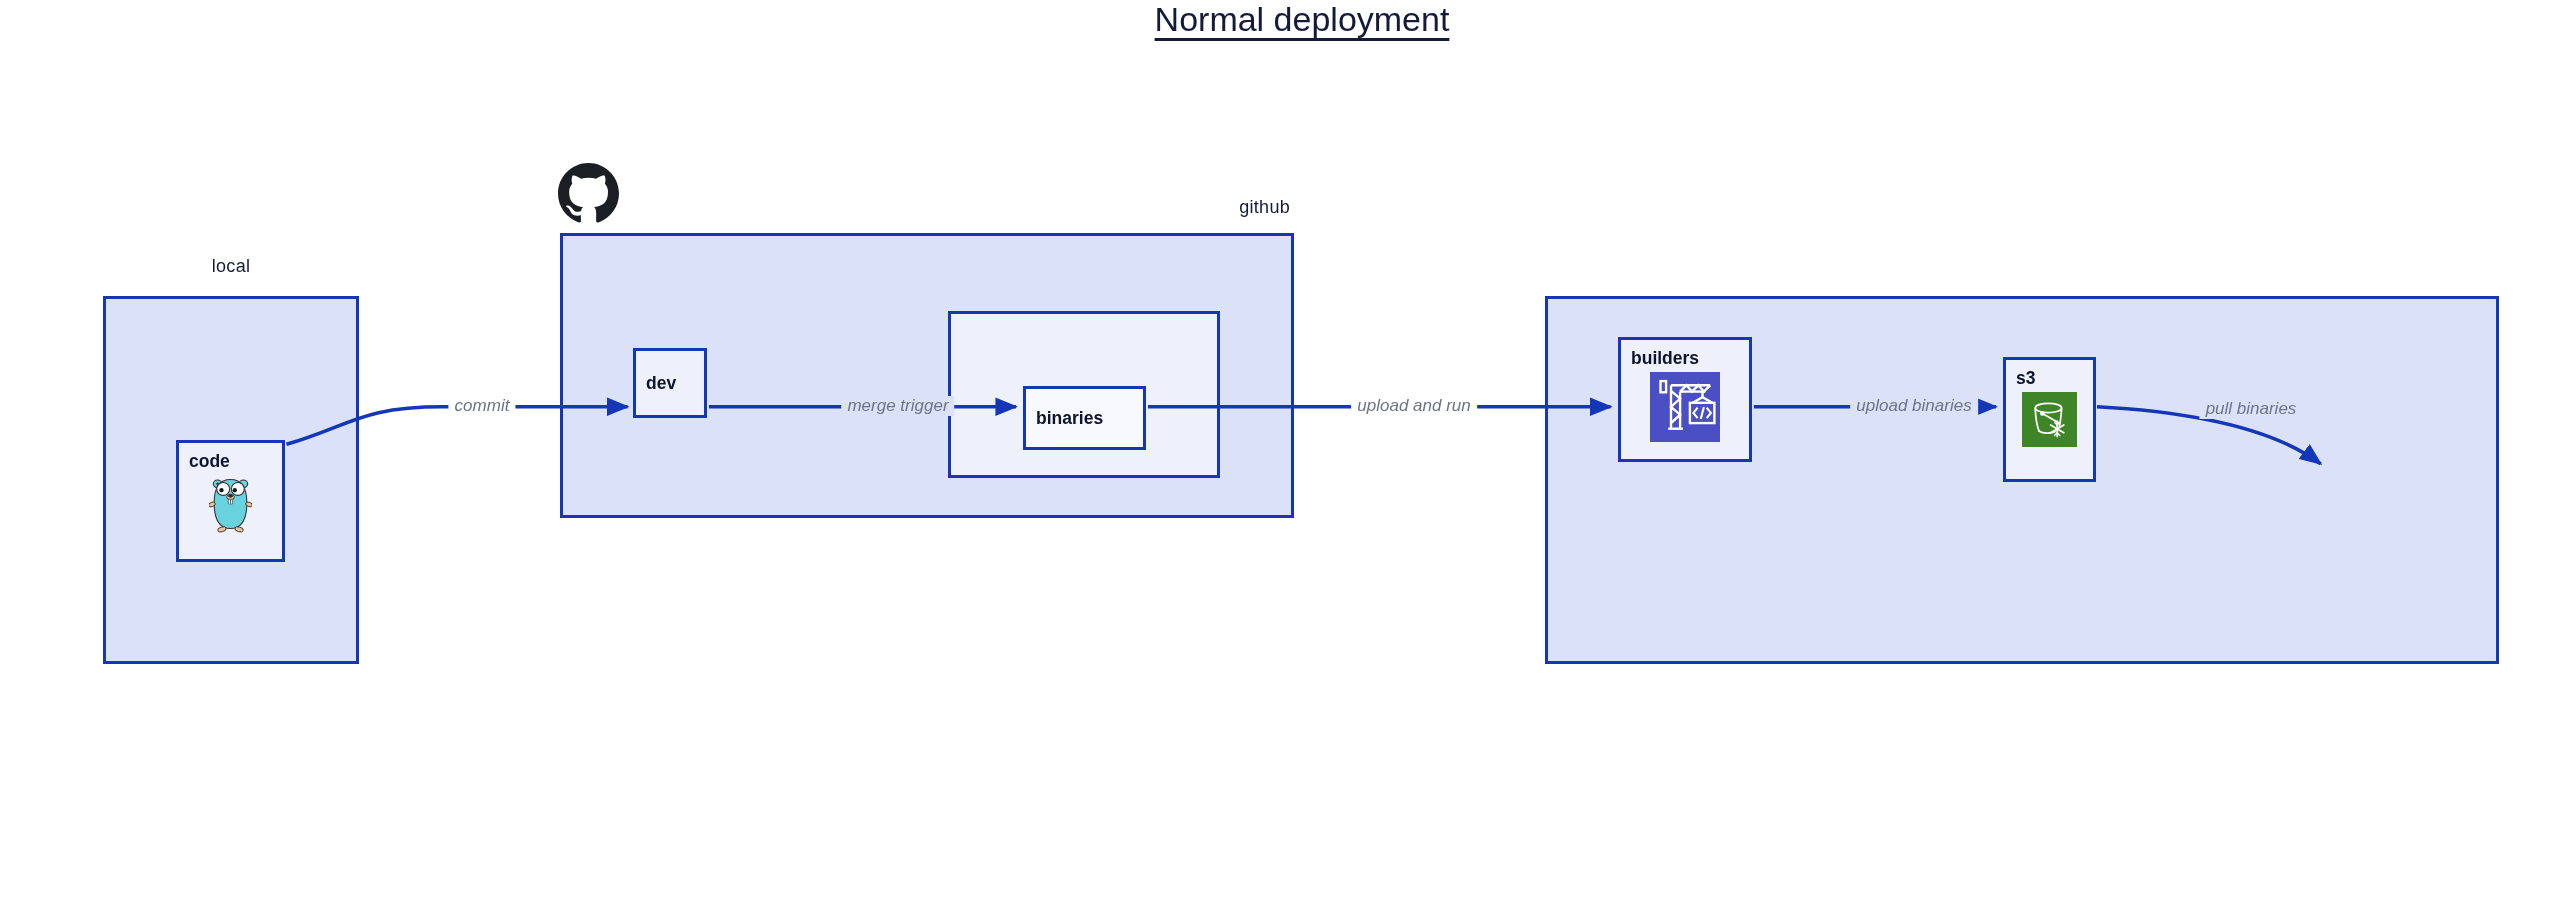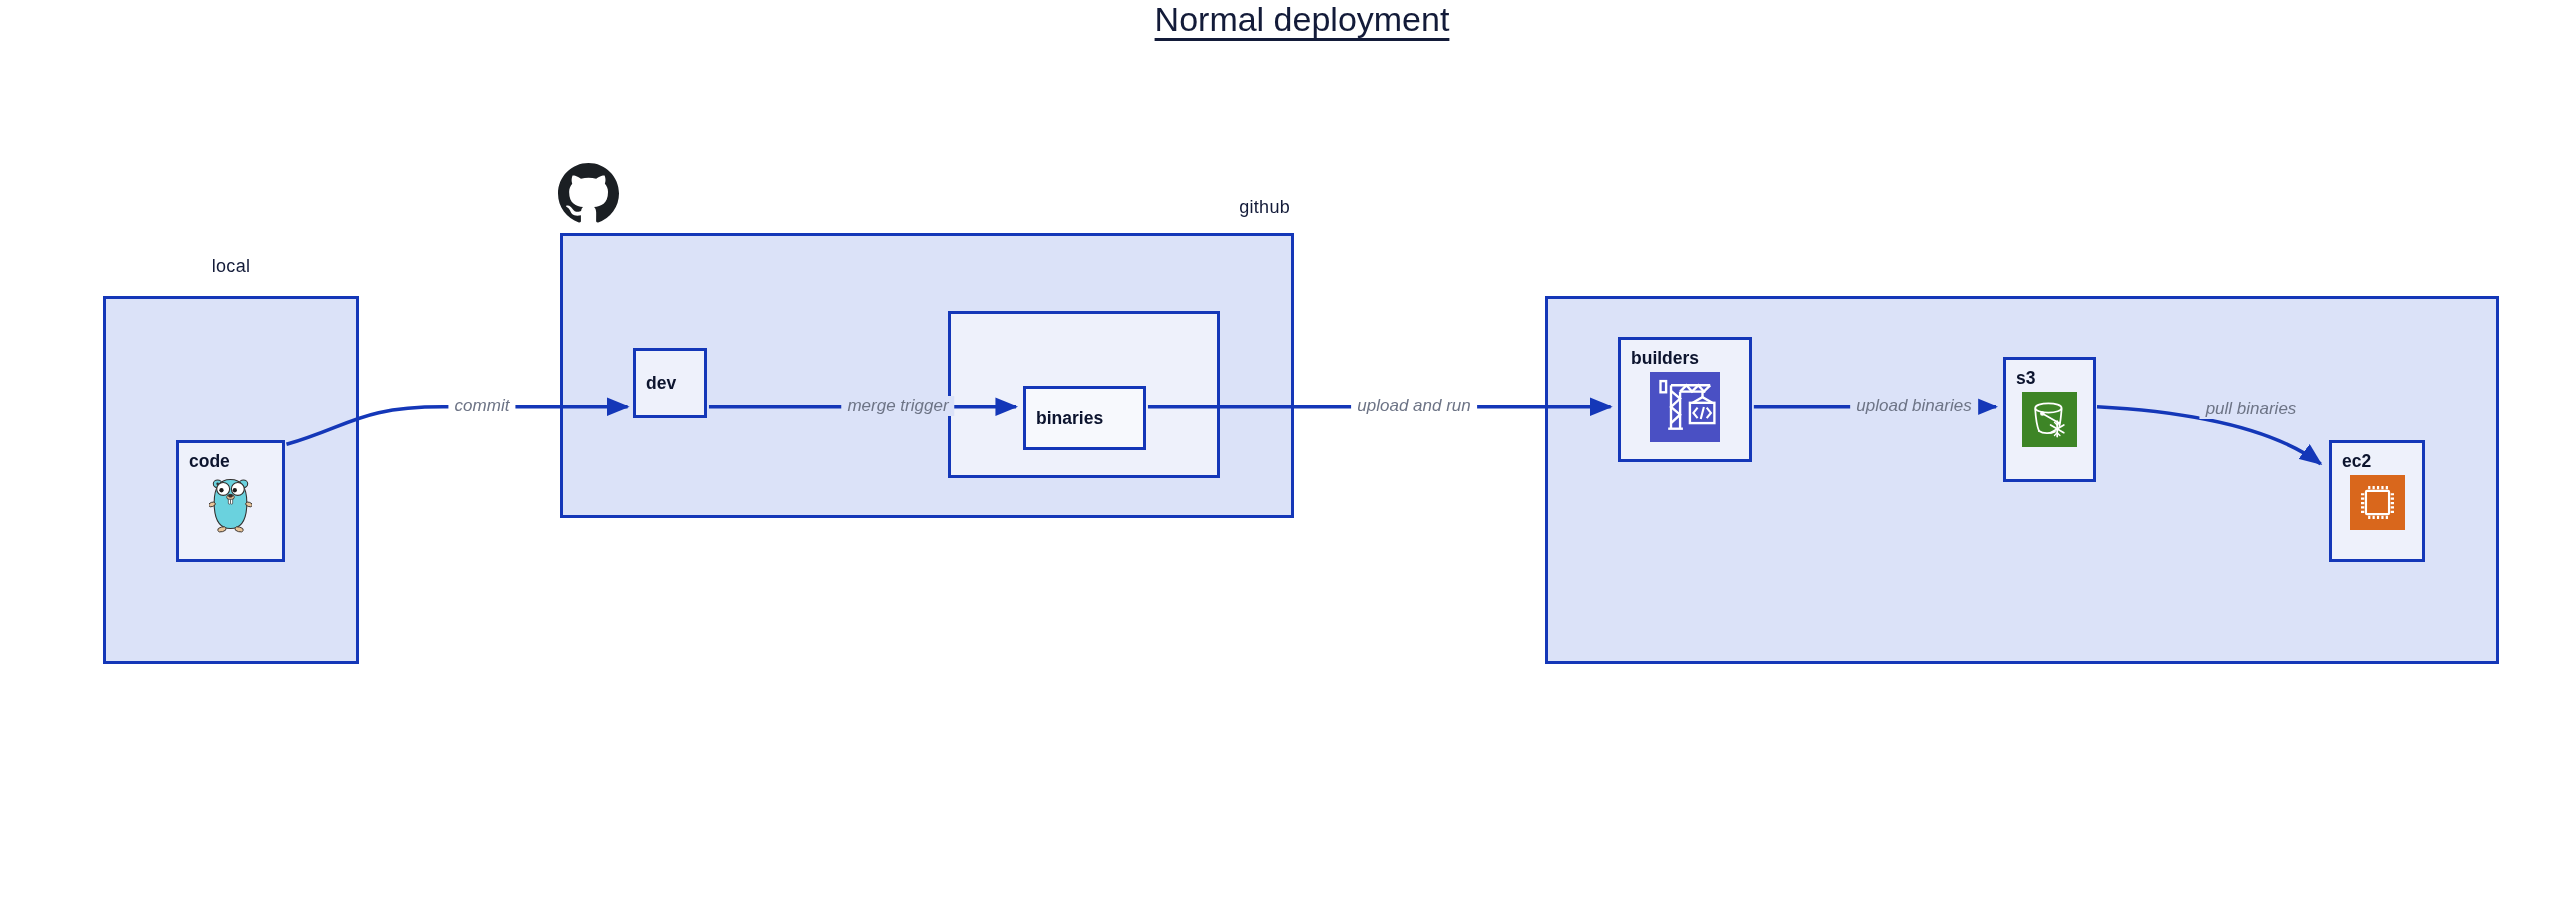--- a/index.html
+++ b/index.html
@@ -160,33 +160,20 @@
         <circle cx="37" cy="39" r="2.6" fill="#ffffff"></circle>
         <path d="M64 53 V81"></path>
         <path d="M52 60 L76 74"></path>
         <path d="M76 60 L52 74"></path>
         <path d="M59 55 L64 60 L69 55" stroke-width="2.4"></path>
         <path d="M59 79 L64 74 L69 79" stroke-width="2.4"></path>
       </g>
     </svg>
   </div>
 
-  <div id="n-ec2" class="box node-fill node-z pad-top">
-    <span class="node-label">ec2</span>
-    <svg class="icon-block" width="55" height="55" viewBox="0 0 100 100">
-      <rect x="0" y="0" width="100" height="100" fill="#d9671c"></rect>
-      <g stroke="#ffffff" stroke-width="4" fill="none">
-        <rect x="29" y="29" width="42" height="42" rx="2"></rect>
-        <path d="M35 20 v6 M43 20 v6 M51 20 v6 M59 20 v6 M67 20 v6"></path>
-        <path d="M35 74 v6 M43 74 v6 M51 74 v6 M59 74 v6 M67 74 v6"></path>
-        <path d="M20 35 h6 M20 43 h6 M20 51 h6 M20 59 h6 M20 67 h6"></path>
-        <path d="M74 35 h6 M74 43 h6 M74 51 h6 M74 59 h6 M74 67 h6"></path>
-      </g>
-    </svg>
-  </div>
 
   <svg class="edges" width="2604" height="902" viewBox="0 0 5054 1750">
     <defs>
       <marker id="arrow" markerUnits="userSpaceOnUse" markerWidth="44" markerHeight="36" refX="40" refY="18" orient="auto">
         <path d="M0 0 L44 18 L0 36 Z" fill="#1437b8"></path>
       </marker>
     </defs>
     <g stroke="#1437b8" stroke-width="7" fill="none">
       <path d="M 556 862 C 680 826 700 789 860 789 H 1218" marker-end="url(#arrow)"></path>
       <path d="M 1376 789 H 1972" marker-end="url(#arrow)"></path>

